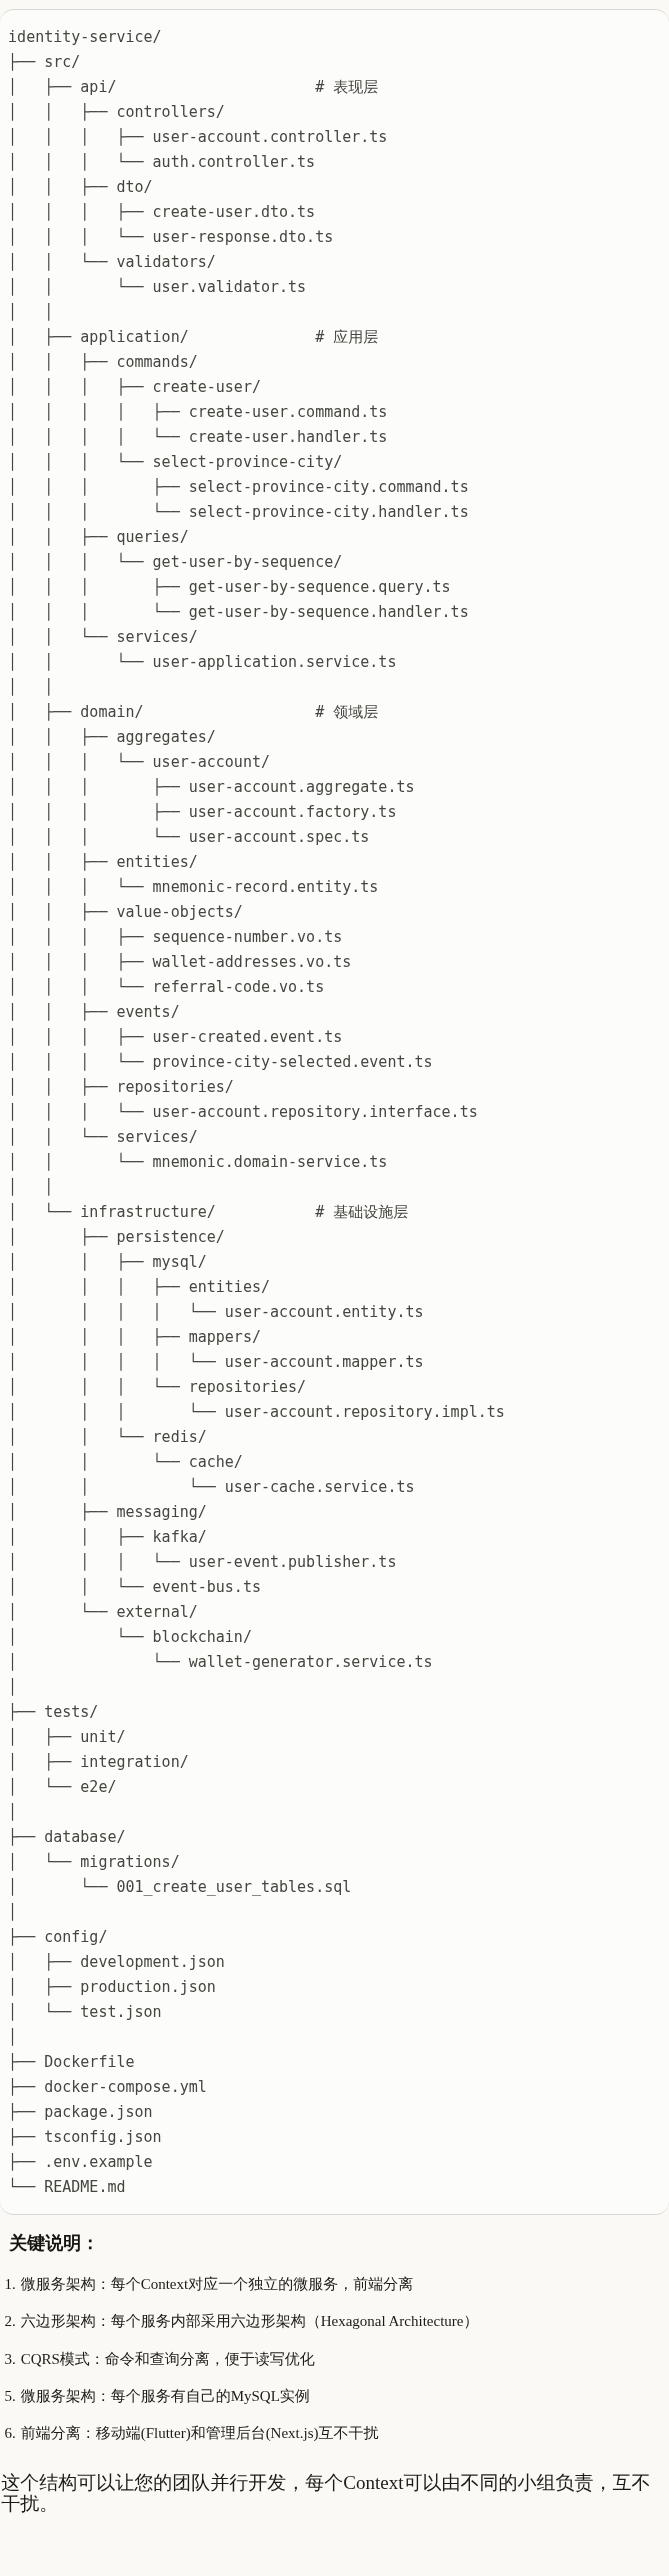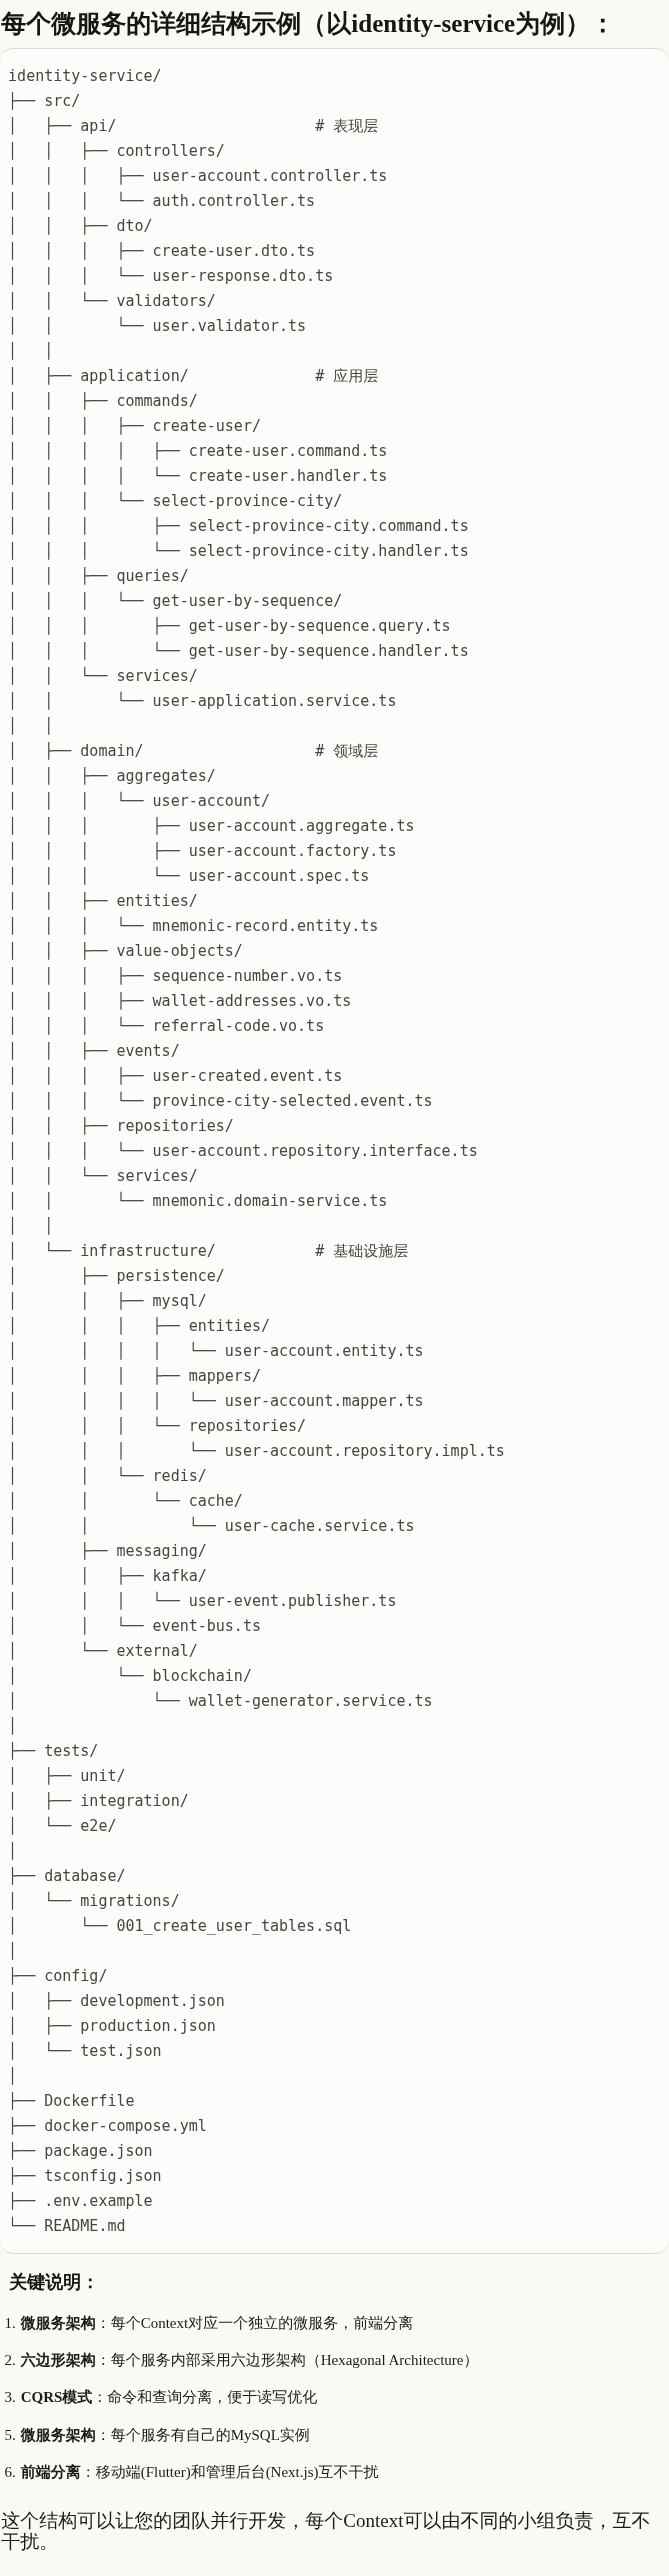--- a/index.html
+++ b/index.html
@@ -51,34 +51,33 @@
     color: #161511;
   }
   .note-item {
     margin-top: 16.3px;
     padding-left: 3.1px;
     font-size: 15px;
     line-height: 21px;
     color: #1c1b17;
   }
   .note-item .num { margin-right: 5px; }
-  .note-item .term { font-weight: 700; }
+  .note-item .term { font-weight: 400; }
   .footer-text {
     margin: 27.5px 0 0 0;
     font-size: 19px;
     line-height: 21px;
     color: #1c1b17;
   }
 </style>
 </head>
 <body>
 
 <div class="page">
 
-  <h3 class="title">每个微服务的详细结构示例（以identity-service为例）：</h3>
 
   <div class="code-block">
     <pre class="tree">identity-service/
 ├── src/
 │   ├── api/                      # 表现层
 │   │   ├── controllers/
 │   │   │   ├── user-account.controller.ts
 │   │   │   └── auth.controller.ts
 │   │   ├── dto/
 │   │   │   ├── create-user.dto.ts

